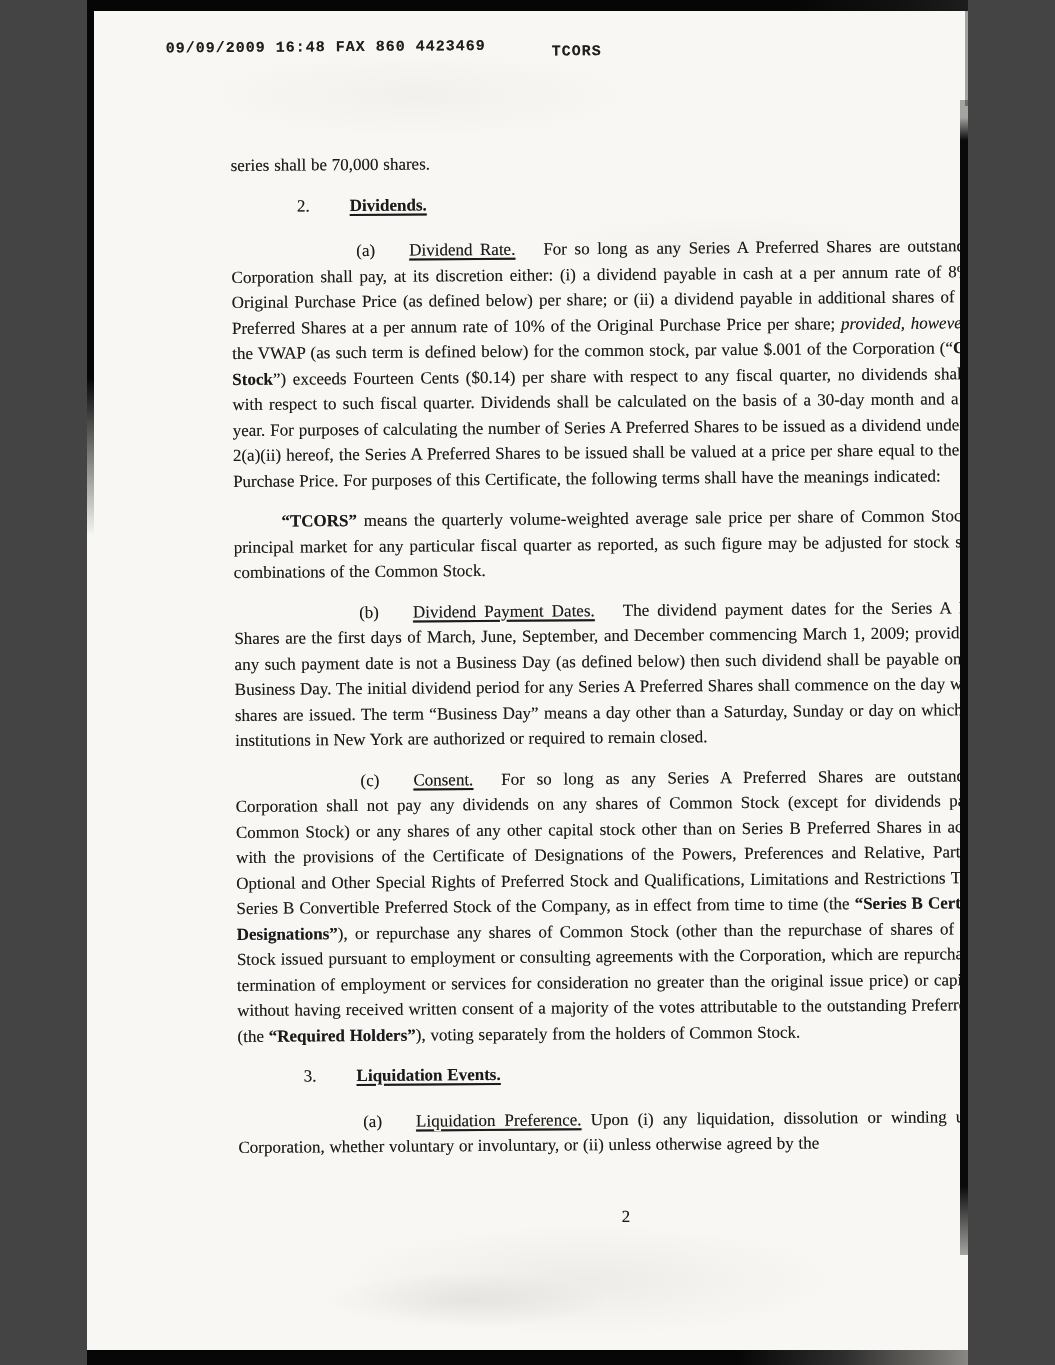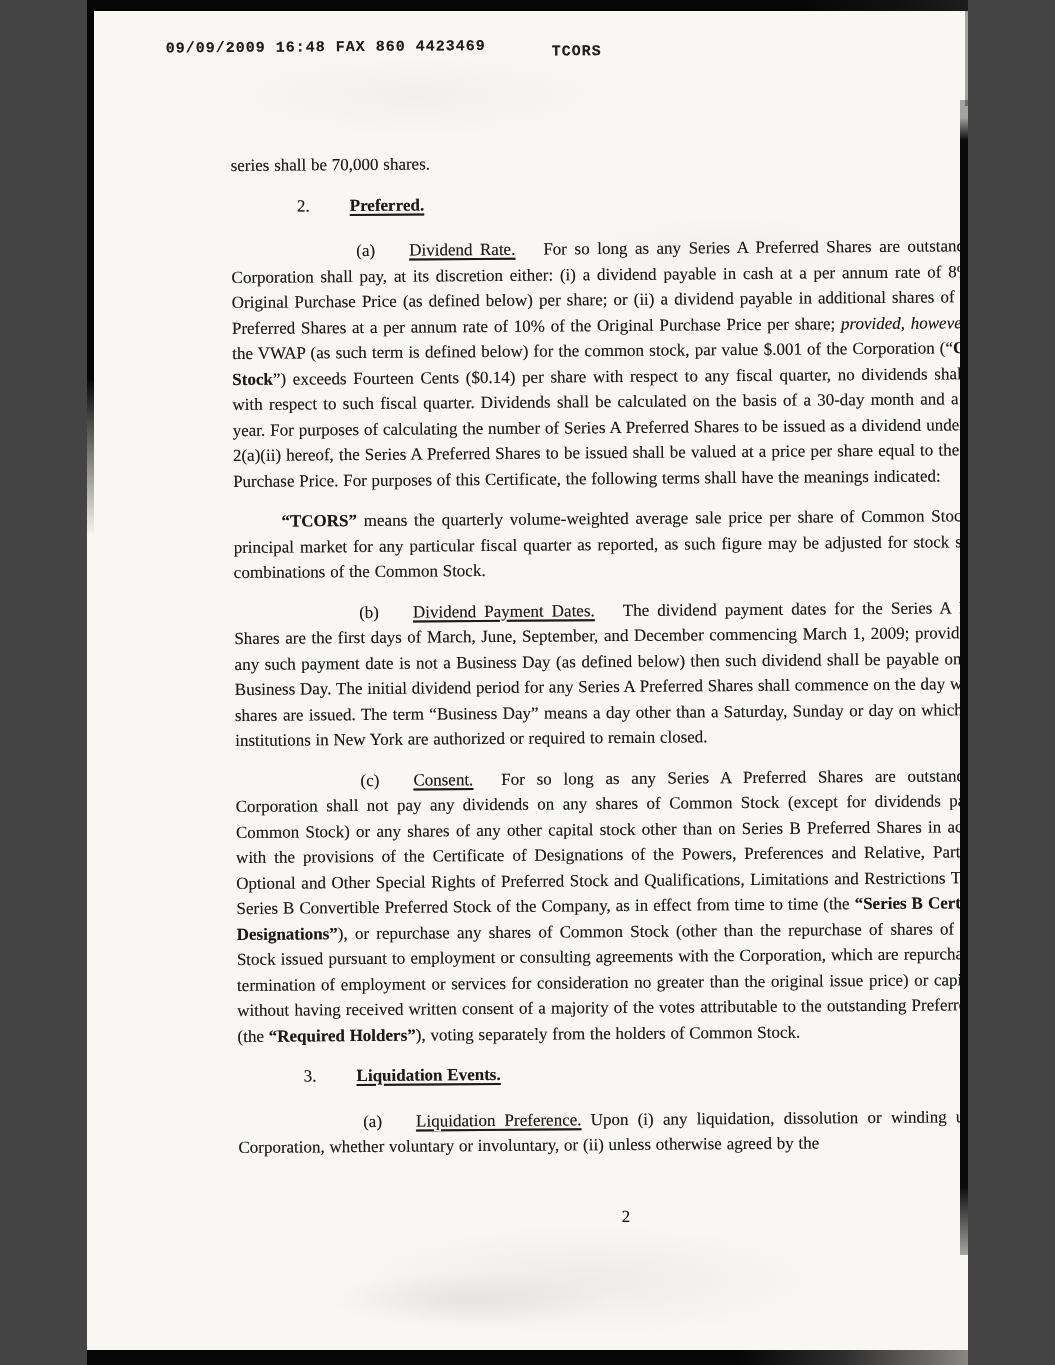--- a/index.html
+++ b/index.html
@@ -111,21 +111,21 @@
       <span class="fh-center">TCORS</span>
       <span class="fh-right">
         <span class="fax-icon"></span>
         <span>024</span>
       </span>
     </header>
 
     <main class="doc">
 
       <p class="para ind-none"><span>series shall be 70,000 shares.</span></p>
-        <div class="heading"><span class="h-num">2.</span><span class="h-gap"></span><span class="h-title">Preferred.</span></div>
+        <div class="heading"><span class="h-num">2.</span><span class="h-gap"></span><span class="h-title">Dividends.</span></div>
         <p class="para ind-sub"><span>(a)</span><span class="r-tab"></span><span class="r-u">Dividend Rate.</span><span class="r-gap"></span><span>For so long as any Series A Preferred Shares are outstanding, the Corporation shall pay, at its discretion either: (i) a dividend payable in cash at a per annum rate of 8% of the Original Purchase Price (as defined below) per share; or (ii) a dividend payable in additional shares of Series A Preferred Shares at a per annum rate of 10% of the Original Purchase Price per share; </span><span class="r-i">provided, however</span><span>, that if the VWAP (as such term is defined below) for the common stock, par value $.001 of the Corporation (“</span><span class="r-b">Common Stock</span><span>”) exceeds Fourteen Cents ($0.14) per share with respect to any fiscal quarter, no dividends shall be due with respect to such fiscal quarter.  Dividends shall be calculated on the basis of a 30-day month and a 360-day year.  For purposes of calculating the number of Series A Preferred Shares to be issued as a dividend under Section 2(a)(ii) hereof, the Series A Preferred Shares to be issued shall be valued at a price per share equal to the Original Purchase Price.  For purposes of this Certificate, the following terms shall have the meanings indicated:</span></p>
         <p class="para ind-def"><span class="r-b">“TCORS”</span><span> means the quarterly volume-weighted average sale price per share of Common Stock on the principal market for any particular fiscal quarter as reported, as such figure may be adjusted for stock splits and combinations of the Common Stock.</span></p>
         <p class="para ind-sub"><span>(b)</span><span class="r-tab"></span><span class="r-u">Dividend Payment Dates.</span><span class="r-gap"></span><span>The dividend payment dates for the Series A Preferred Shares are the first days of March, June, September, and December commencing March 1, 2009; provided that if any such payment date is not a Business Day (as defined below) then such dividend shall be payable on the next Business Day.  The initial dividend period for any Series A Preferred Shares shall commence on the day when such shares are issued.  The term “Business Day” means a day other than a Saturday, Sunday or day on which banking institutions in New York are authorized or required to remain closed.</span></p>
         <p class="para ind-sub"><span>(c)</span><span class="r-tab"></span><span class="r-u">Consent.</span><span class="r-gap"></span><span>For so long as any Series A Preferred Shares are outstanding, the Corporation shall not pay any dividends on any shares of Common Stock (except for dividends payable in Common Stock) or any shares of any other capital stock other than on Series B Preferred Shares in accordance with the provisions of the Certificate of Designations of the Powers, Preferences and Relative, Participating, Optional and Other Special Rights of Preferred Stock and Qualifications, Limitations and Restrictions Thereof of Series B Convertible Preferred Stock of the Company, as in effect from time to time (the </span><span class="r-b">“Series B Certificate of Designations”</span><span>), or repurchase any shares of Common Stock (other than the repurchase of shares of Common Stock issued pursuant to employment or consulting agreements with the Corporation, which are repurchased upon termination of employment or services for consideration no greater than the original issue price) or capital stock, without having received written consent of a majority of the votes attributable to the outstanding Preferred Shares (the </span><span class="r-b">“Required Holders”</span><span>), voting separately from the holders of Common Stock.</span></p>
         <div class="heading"><span class="h-num">3.</span><span class="h-gap"></span><span class="h-title">Liquidation Events.</span></div>
         <p class="para ind-sub"><span>(a)</span><span class="r-tab"></span><span class="r-u">Liquidation Preference.</span><span> Upon (i) any liquidation, dissolution or winding up of the Corporation, whether voluntary or involuntary, or (ii) unless otherwise agreed by the</span></p>
         <div class="page-num">2</div>
     </main>
 
   </div>

